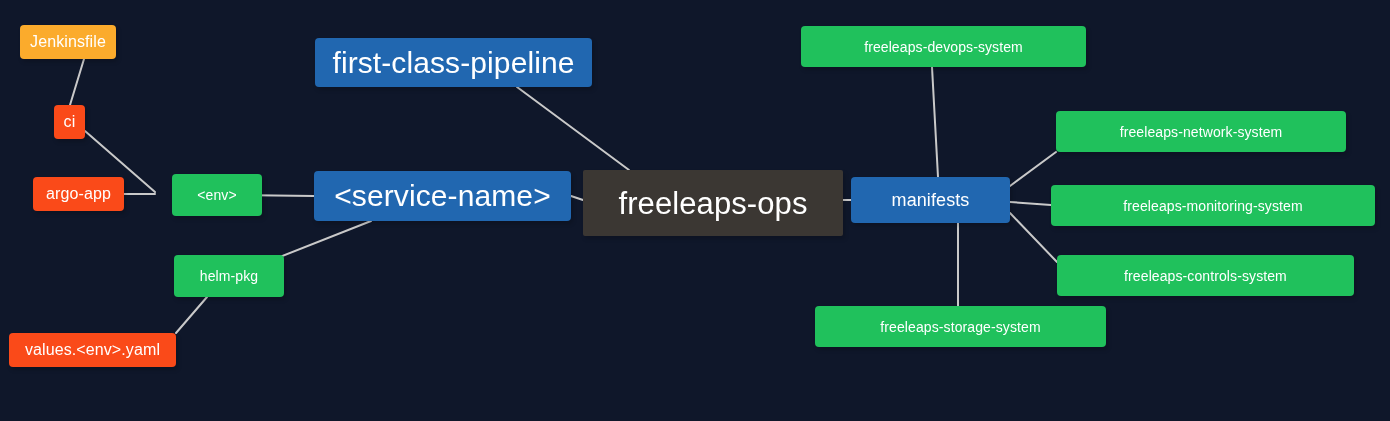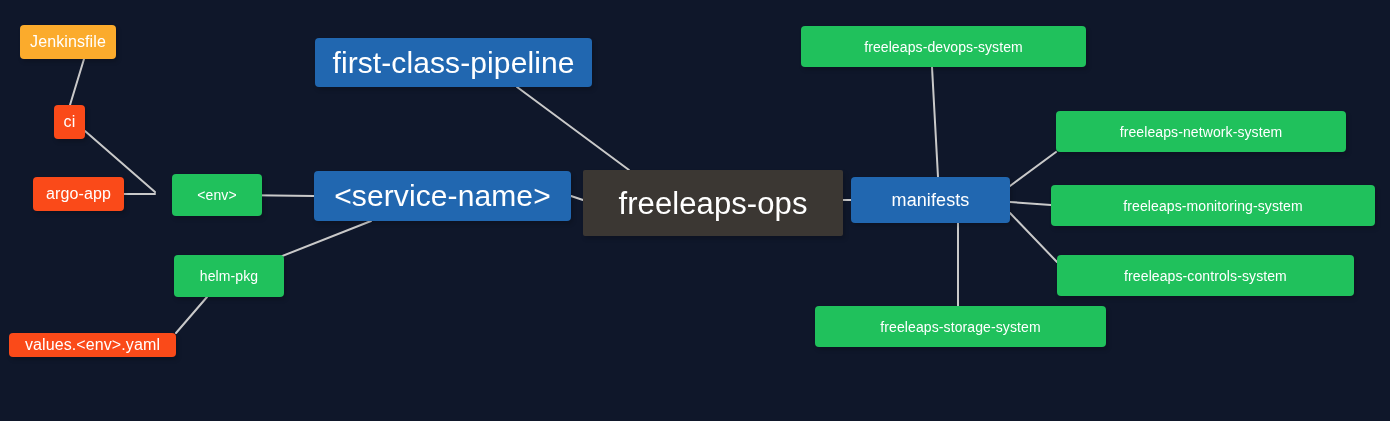--- a/index.html
+++ b/index.html
@@ -73,21 +73,21 @@
       <polyline points="1010,202 1051,205" fill="none" stroke="#c9c9c9" stroke-width="2" stroke-linecap="round"></polyline>
       <polyline points="1010,213 1057,262" fill="none" stroke="#c9c9c9" stroke-width="2" stroke-linecap="round"></polyline>
       <polyline points="958,223 958,306" fill="none" stroke="#c9c9c9" stroke-width="2" stroke-linecap="round"></polyline>
     </svg>
   <div id="node-layer">
       <div class="node node-orange sz-sm" style="left: 20px; top: 25px; width: 96px; height: 34px;">Jenkinsfile</div>
       <div class="node node-red sz-sm" style="left: 54px; top: 105px; width: 31px; height: 34px;">ci</div>
       <div class="node node-red sz-sm" style="left: 33px; top: 177px; width: 91px; height: 34px;">argo-app</div>
       <div class="node node-green sz-md" style="left: 155px; top: 174px; width: 90px; height: 42px; margin-left: 17px;">&lt;env&gt;</div>
       <div class="node node-green sz-md" style="left: 152px; top: 255px; width: 110px; height: 42px; margin-left: 22px;">helm-pkg</div>
-      <div class="node node-red sz-sm" style="left: 9px; top: 333px; width: 167px; height: 24px;">values.&lt;env&gt;.yaml</div>
+      <div class="node node-red sz-sm" style="left: 9px; top: 333px; width: 167px; height: 34px;">values.&lt;env&gt;.yaml</div>
       <div class="node node-blue sz-xl" style="left: 315px; top: 38px; width: 277px; height: 49px;">first-class-pipeline</div>
       <div class="node node-blue sz-xl" style="left: 314px; top: 171px; width: 257px; height: 50px;">&lt;service-name&gt;</div>
       <div class="node node-root " style="left: 583px; top: 170px; width: 260px; height: 66px;">freeleaps-ops</div>
       <div class="node node-blue sz-lg" style="left: 851px; top: 177px; width: 159px; height: 46px;">manifests</div>
       <div class="node node-green sz-md" style="left: 801px; top: 26px; width: 285px; height: 41px;">freeleaps-devops-system</div>
       <div class="node node-green sz-md" style="left: 1056px; top: 111px; width: 290px; height: 41px;">freeleaps-network-system</div>
       <div class="node node-green sz-md" style="left: 1051px; top: 185px; width: 324px; height: 41px;">freeleaps-monitoring-system</div>
       <div class="node node-green sz-md" style="left: 1057px; top: 255px; width: 297px; height: 41px;">freeleaps-controls-system</div>
       <div class="node node-green sz-md" style="left: 815px; top: 306px; width: 291px; height: 41px;">freeleaps-storage-system</div>
     </div>

